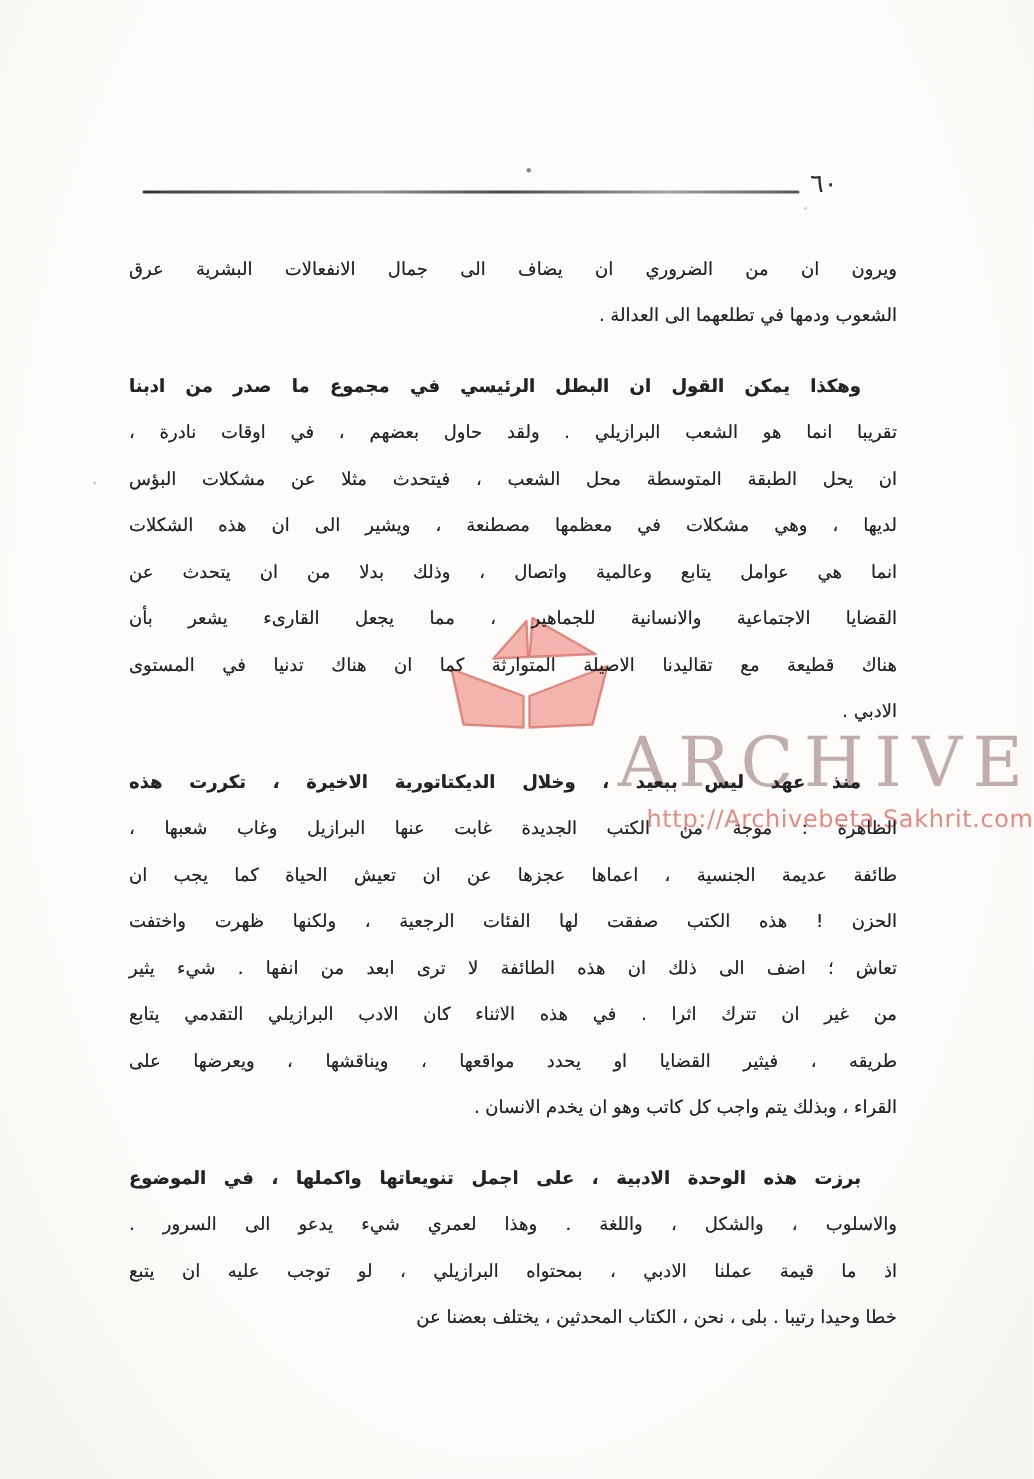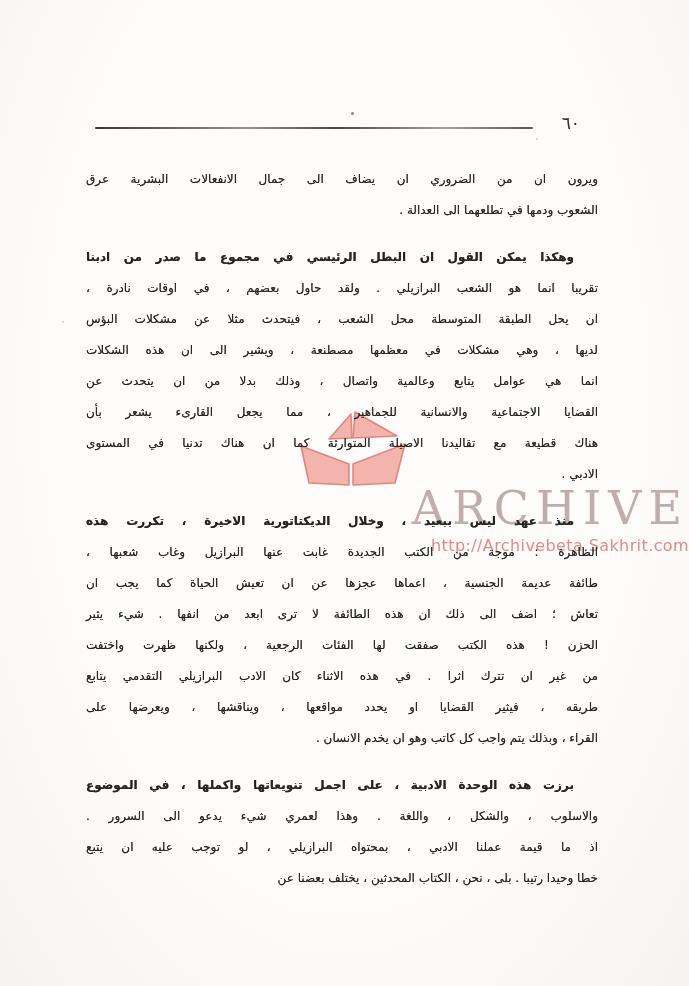--- a/index.html
+++ b/index.html
@@ -12,21 +12,21 @@
   }
 
   
   .rule {
     position:absolute; left:95px; top:127px; width:438px; height:2px;
     border-radius:1px;
     background:linear-gradient(90deg, rgba(35,35,35,.9) 0%, rgba(60,60,60,.55) 35%, rgba(40,40,40,.85) 55%, rgba(70,70,70,.5) 80%, rgba(45,45,45,.8) 100%);
   }
   .page-number {
     position:absolute; top:113px; left:540px; width:40px;
-    font-size:17px; color:#2b2b2b; text-align:right; letter-spacing:2px;
+    font-size:17px; color:#2b2b2b; text-align:left; letter-spacing:2px;
   }
 
   
   .text-block {
     position:absolute; top:164px; right:91px; width:512px;
     direction:rtl; unicode-bidi:embed;
     color:#242424; font-size:12px; line-height:31px;
     text-shadow:0 0 0.4px rgba(30,30,30,.65);
   }
   .para { margin:0 0 16px 0; }
@@ -89,22 +89,22 @@
         <div class="line">لديها ، وهي مشكلات في معظمها مصطنعة ، ويشير الى ان هذه الشكلات</div>
         <div class="line">انما هي عوامل يتابع وعالمية واتصال ، وذلك بدلا من ان يتحدث عن</div>
         <div class="line">القضايا الاجتماعية والانسانية للجماهير ، مما يجعل القارىء يشعر بأن</div>
         <div class="line">هناك قطيعة مع تقاليدنا الاصيلة المتوارثة كما ان هناك تدنيا في المستوى</div>
         <div class="line last">الادبي .</div>
       </div>
       <div class="para">
         <div class="line indent">منذ عهد ليس ببعيد ، وخلال الديكتاتورية الاخيرة ، تكررت هذه</div>
         <div class="line">الظاهرة : موجة من الكتب الجديدة غابت عنها البرازيل وغاب شعبها ،</div>
         <div class="line">طائفة عديمة الجنسية ، اعماها عجزها عن ان تعيش الحياة كما يجب ان</div>
+        <div class="line">الحزن ! هذه الكتب صفقت لها الفئات الرجعية ، ولكنها ظهرت واختفت</div>
         <div class="line">تعاش ؛ اضف الى ذلك ان هذه الطائفة لا ترى ابعد من انفها . شيء يثير</div>
-        <div class="line">الحزن ! هذه الكتب صفقت لها الفئات الرجعية ، ولكنها ظهرت واختفت</div>
         <div class="line">من غير ان تترك اثرا . في هذه الاثناء كان الادب البرازيلي التقدمي يتابع</div>
         <div class="line">طريقه ، فيثير القضايا او يحدد مواقعها ، ويناقشها ، ويعرضها على</div>
         <div class="line last">القراء ، وبذلك يتم واجب كل كاتب وهو ان يخدم الانسان .</div>
       </div>
       <div class="para">
         <div class="line indent">برزت هذه الوحدة الادبية ، على اجمل تنويعاتها واكملها ، في الموضوع</div>
         <div class="line">والاسلوب ، والشكل ، واللغة . وهذا لعمري شيء يدعو الى السرور .</div>
         <div class="line">اذ ما قيمة عملنا الادبي ، بمحتواه البرازيلي ، لو توجب عليه ان يتبع</div>
         <div class="line last">خطا وحيدا رتيبا . بلى ، نحن ، الكتاب المحدثين ، يختلف بعضنا عن</div>
       </div>

